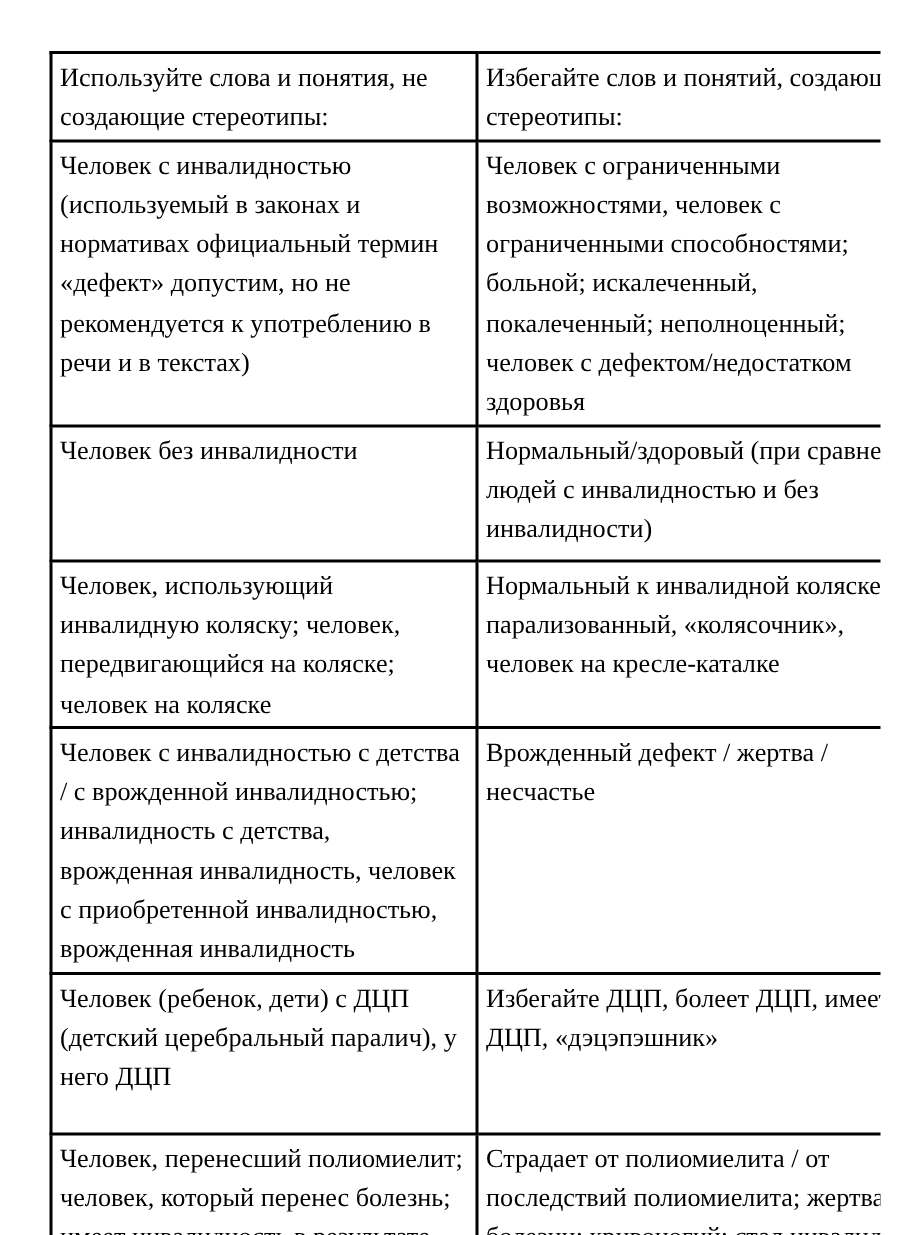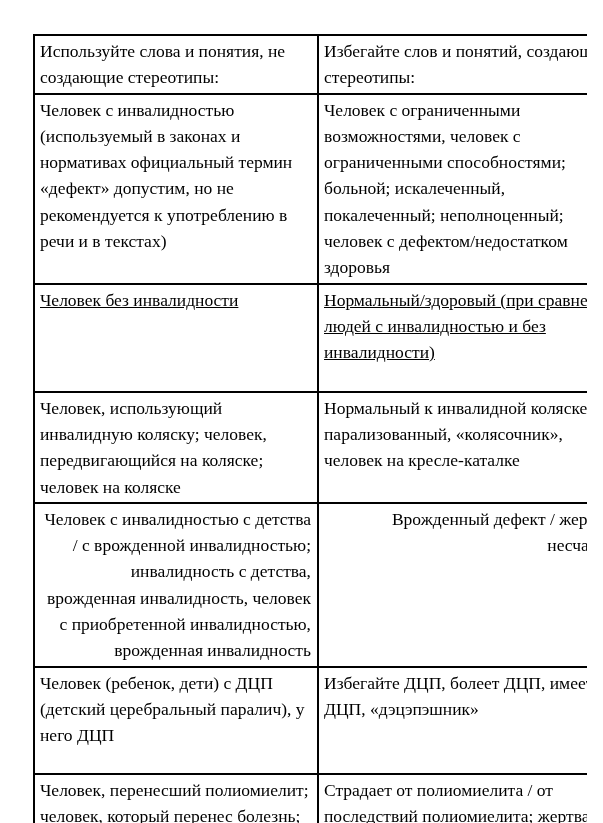--- a/index.html
+++ b/index.html
@@ -28,23 +28,23 @@
   table.term-table td {
     border: 2px solid #000000;
     vertical-align: top;
     padding: 2px 6px 2px 5px;
     word-wrap: break-word;
   }
   td.col-use   { width: 284px; }
   td.col-avoid { width: 309px; }
   tr.hdr        td { height: 58px; }
   tr.row-terms  td { height: 187px; }
-  tr.row-no-inv td { height: 108px; text-decoration: underline; }
+  tr.row-no-inv td { height: 90px; }
   tr.row-wheel  td { height: 105px; font-family: Liberation Serif, serif; }
-  tr.row-birth  td { height: 156px; text-align: right; }
+  tr.row-birth  td { height: 156px; }
   tr.row-cp     td { height: 107px; margin-left: 13px; }
   tr.row-polio  td { height: 101px; }
 </style>
 </head>
 <body>
 
 <div class="page">
   <table class="term-table">
     <tbody>
       <tr class="hdr">

